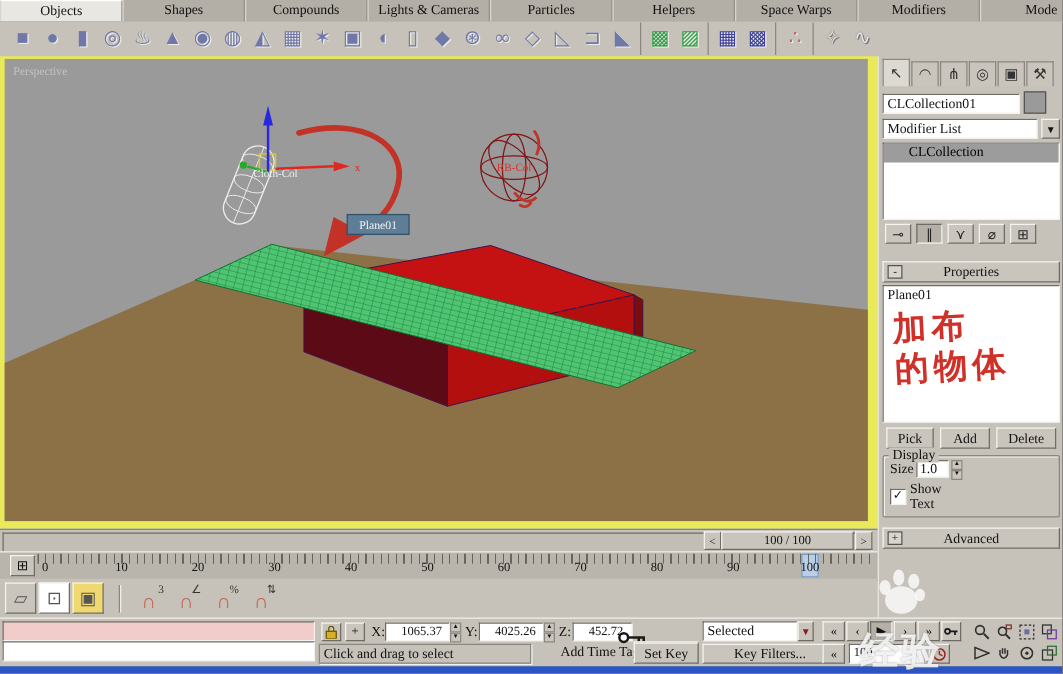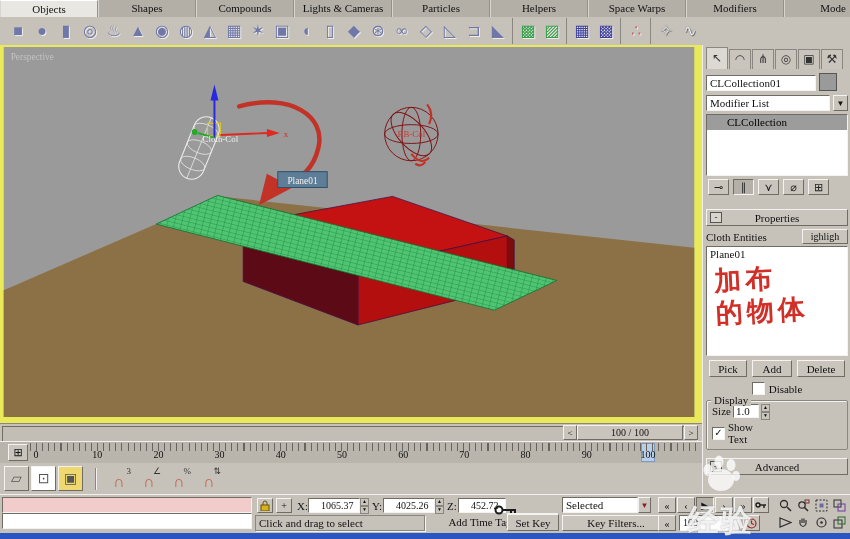--- a/index.html
+++ b/index.html
@@ -407,42 +407,34 @@
 
         <div class="sbtn btn">
           <span>⊞</span>
         </div>
       </div>
 
     <div class="rollhdr" style="margin-top:14px;">
       <div class="collapse">-</div>
       <div class="rolltitle">Properties</div>
     </div>
-    <div class="entrow">
-      <span>Cloth Entities</span>
-      <div class="btn hlbtn">ighligh</div>
-    </div>
     <div class="listbox inset">
       <div>
 
       <div class="entity"><span>Plane01</span></div>
         </div>
       <div class="cn-note">
         <div>加布</div>
         <div>的物体</div>
       </div>
     </div>
     <div class="padrow">
       <div class="btn pbtn" style="width:38px;">Pick</div>
       <div class="btn pbtn" style="width:40px;">Add</div>
       <div class="btn pbtn" style="width:48px;">Delete</div>
-    </div>
-    <div class="ckrow">
-      <div class="ck"></div>
-      <span>Disable</span>
     </div>
     <div class="group">
       <span class="gtitle">Display</span>
       <div class="disprow">
         <div class="dcol2">
           <div class="sizerow">
             <span>Size</span>
             <div class="szfield inset">1.0</div>
             <div class="spin">
                 <div>▲</div>

